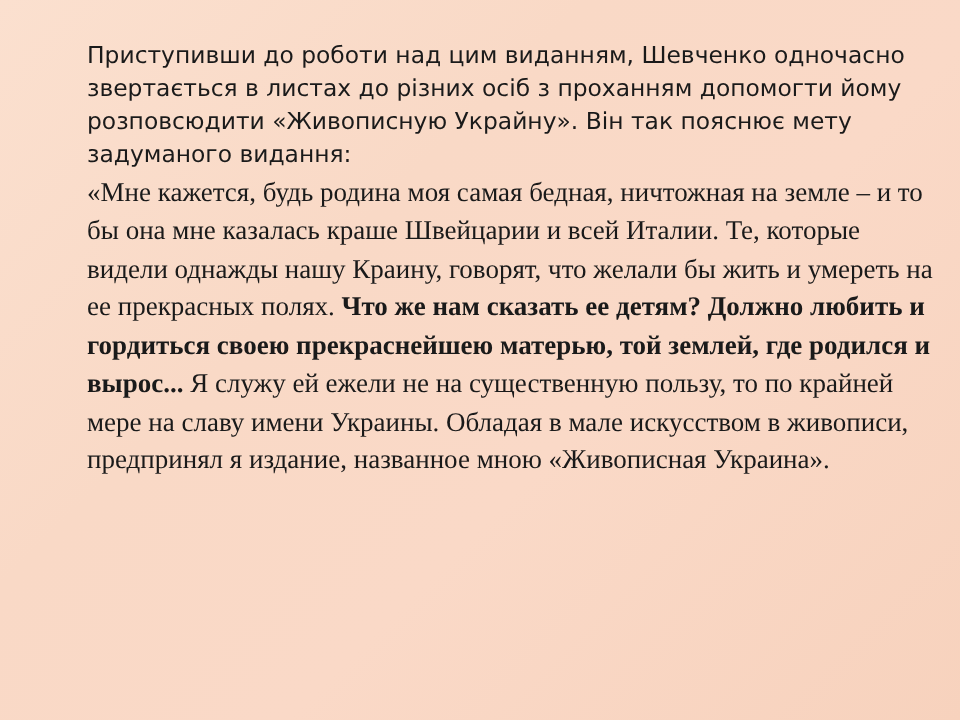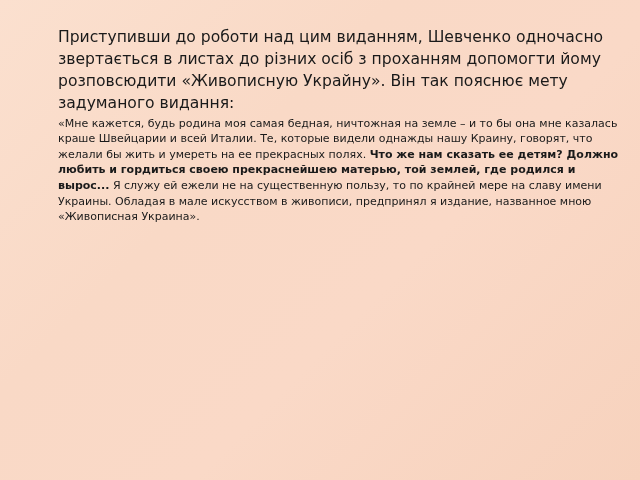--- a/index.html
+++ b/index.html
@@ -29,21 +29,22 @@
     font-size: 15.5px;
     line-height: 1.42;
   }
   .para {
     margin: 0 0 1px 0;
   }
   .p1 {
     font-size: 15.6px;
   }
   .p2 {
-    font-size: 11px;
+    font-size: 18px;
+    font-family: Liberation Serif, serif;
   }
   .bold {
     font-weight: bold;
   }
   .clip {
     position: absolute;
     left: 0;
     top: 0;
     width: 640px;
     height: 480px;

